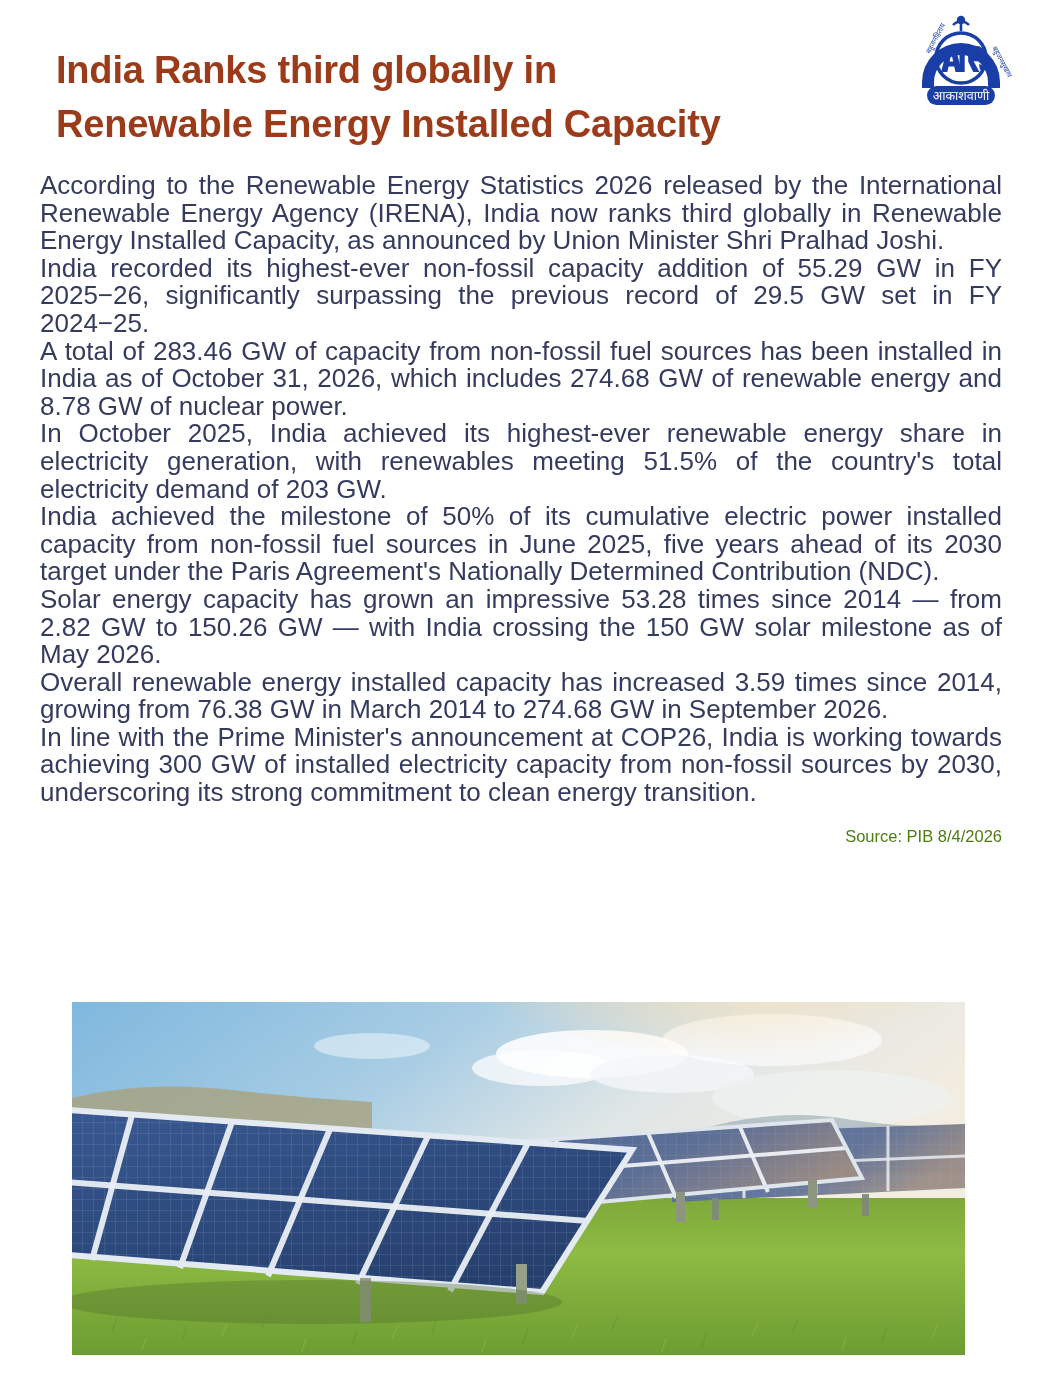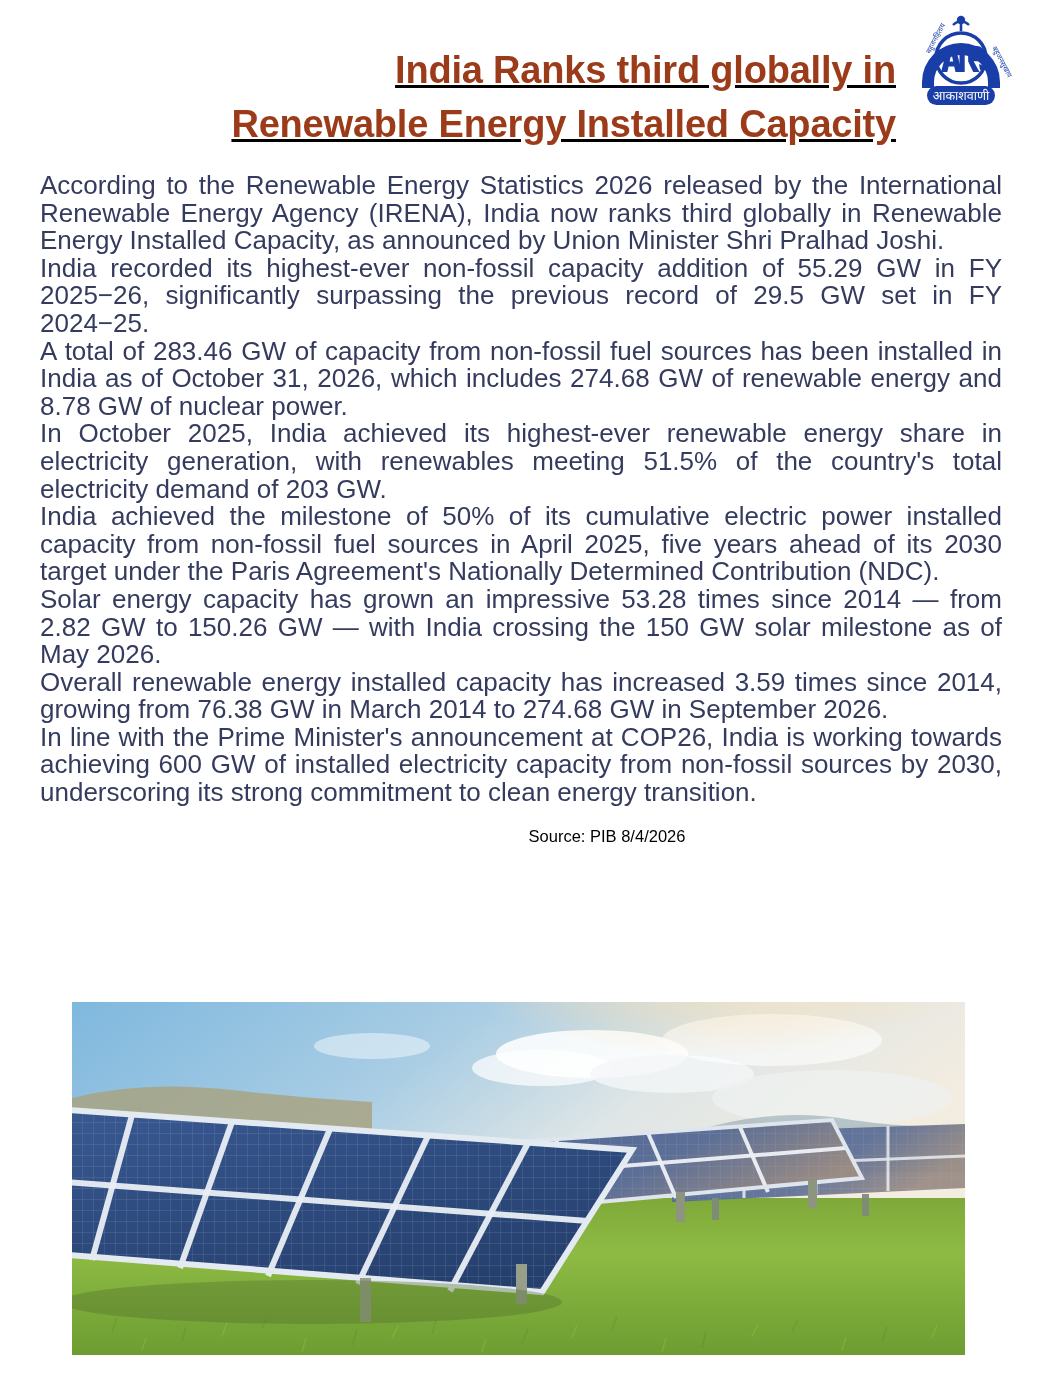--- a/index.html
+++ b/index.html
@@ -28,22 +28,21 @@
     height: 104px;
   }
   .logo-wrap svg { display: block; width: 100%; height: 100%; }
 
   
   .title-block {
     position: absolute;
     top: 44px;
     left: 56px;
     width: 840px;
-    text-align: right;
-    text-decoration: underline;
+    text-align: left;
   }
   .title-line {
     color: #9b3b1a;
     font-weight: 800;
     font-size: 38px;
     line-height: 1.42;
     letter-spacing: -0.2px;
     white-space: nowrap;
   }
 
@@ -60,24 +59,24 @@
     line-height: 27.6px;
     text-align: justify;
     text-justify: inter-word;
     -webkit-hyphens: none;
     hyphens: none;
   }
 
   .source-line {
     margin-top: 18px;
     margin-left: 172px;
-    color: #000000;
+    color: #4d7c0f;
     font-size: 16.5px;
     line-height: 22px;
-    text-align: center;
+    text-align: right;
   }
 
   
   .photo {
     position: absolute;
     left: 72px;
     top: 1002px;
     width: 893px;
     height: 353px;
     overflow: hidden;
@@ -123,24 +122,24 @@
   <div class="title-block">
     <div class="title-line">India Ranks third globally in</div>
     <div class="title-line">Renewable Energy Installed Capacity</div>
   </div>
 
   <div class="body-block">
     <p class="para">According to the Renewable Energy Statistics 2026 released by the International Renewable Energy Agency (IRENA), India now ranks third globally in Renewable Energy Installed Capacity, as announced by Union Minister Shri Pralhad Joshi.</p>
     <p class="para">India recorded its highest-ever non-fossil capacity addition of 55.29 GW in FY 2025−26, significantly surpassing the previous record of 29.5 GW set in FY 2024−25.</p>
     <p class="para">A total of 283.46 GW of capacity from non-fossil fuel sources has been installed in India as of October 31, 2026, which includes 274.68 GW of renewable energy and 8.78 GW of nuclear power.</p>
     <p class="para">In October 2025, India achieved its highest-ever renewable energy share in electricity generation, with renewables meeting 51.5% of the country's total electricity demand of 203 GW.</p>
-    <p class="para">India achieved the milestone of 50% of its cumulative electric power installed capacity from non-fossil fuel sources in April 2025, five years ahead of its 2030 target under the Paris Agreement's Nationally Determined Contribution (NDC).</p>
+    <p class="para">India achieved the milestone of 50% of its cumulative electric power installed capacity from non-fossil fuel sources in June 2025, five years ahead of its 2030 target under the Paris Agreement's Nationally Determined Contribution (NDC).</p>
     <p class="para">Solar energy capacity has grown an impressive 53.28 times since 2014 — from 2.82 GW to 150.26 GW — with India crossing the 150 GW solar milestone as of May 2026.</p>
     <p class="para">Overall renewable energy installed capacity has increased 3.59 times since 2014, growing from 76.38 GW in March 2014 to 274.68 GW in September 2026.</p>
-    <p class="para">In line with the Prime Minister's announcement at COP26, India is working towards achieving 600 GW of installed electricity capacity from non-fossil sources by 2030, underscoring its strong commitment to clean energy transition.</p>
+    <p class="para">In line with the Prime Minister's announcement at COP26, India is working towards achieving 300 GW of installed electricity capacity from non-fossil sources by 2030, underscoring its strong commitment to clean energy transition.</p>
     <div class="source-line">Source: PIB 8/4/2026</div>
   </div>
 
   <div class="photo">
     <svg viewBox="0 0 893 353" preserveAspectRatio="xMidYMid slice" xmlns="http://www.w3.org/2000/svg">
       <defs>
         <linearGradient id="sky" x1="0" y1="0" x2="1" y2="0.35">
           <stop offset="0" stop-color="#7fb8de"></stop>
           <stop offset="0.42" stop-color="#a9cde4"></stop>
           <stop offset="0.70" stop-color="#dfe6e6"></stop>

